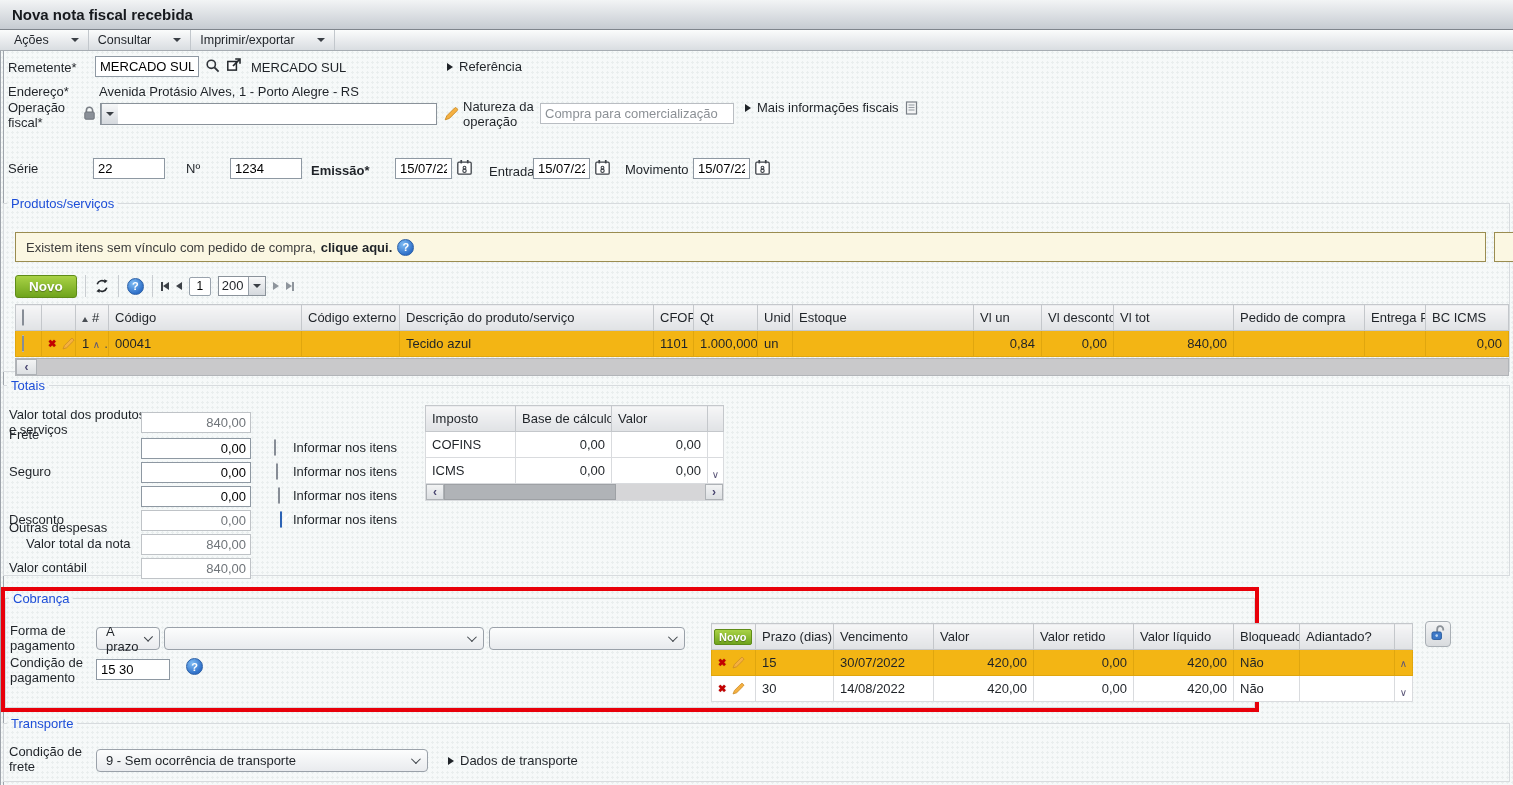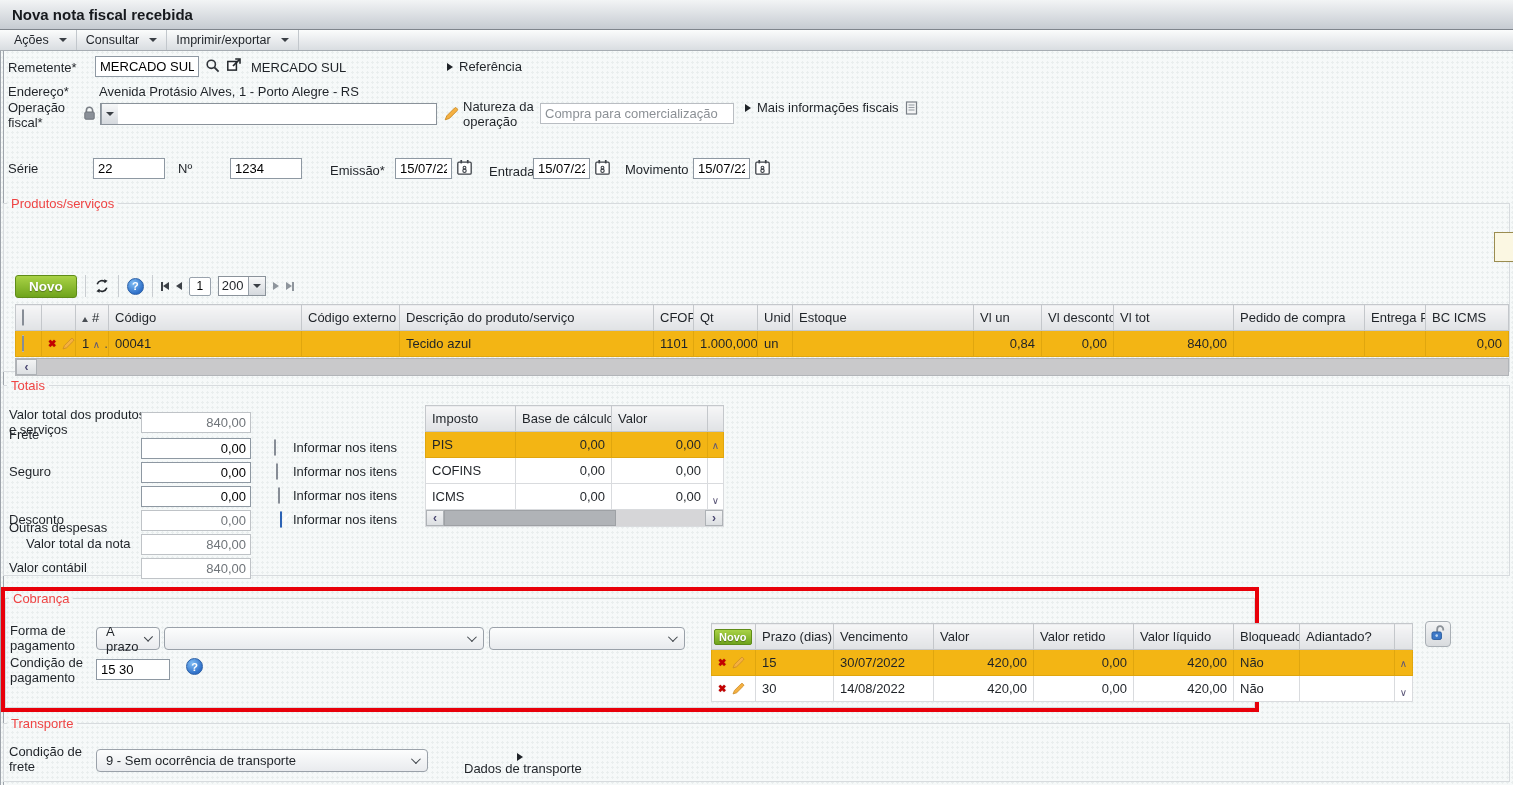--- a/index.html
+++ b/index.html
@@ -23,21 +23,21 @@
     display:flex; align-items:center; padding-left:12px;
   }
   .titlebar .title { font-size:15px; font-weight:bold; color:#16191D; }
   .menubar {
     position:absolute; left:0; top:30px; width:1513px; height:21px;
     background:linear-gradient(#FBFCFC,#D9DDE1);
     border-bottom:1px solid #A6ACB2;
     display:flex; align-items:stretch; padding-left:5px;
   }
   .menu-item {
-    display:flex; align-items:center; gap:10px; padding:0 9px;
+    display:flex; align-items:center; gap:22px; padding:0 9px;
     border-right:1px solid #C2C7CC; font-size:12.5px; color:#1F2328; cursor:default;
   }
   .tri-down-s { width:0; height:0; border-left:4px solid transparent; border-right:4px solid transparent; border-top:4px solid #3A3F45; }
 
   
   .lbl { color:#1F2328; line-height:1.15; }
   .inp {
     border:1px solid #8E98A2; background:#fff; font-family:inherit; font-size:13px;
     padding:1px 4px; height:21px;
   }
@@ -74,21 +74,21 @@
   .btn-novo {
     display:inline-flex; align-items:center; justify-content:center;
     background:linear-gradient(#A9D246,#6FA41C); border:1px solid #5F8C18; border-radius:3px;
     color:#fff; font-weight:bold; font-size:13.5px; padding:3px 13px;
     text-shadow:0 1px 1px rgba(0,0,0,.35); cursor:default;
   }
   .btn-novo.mini { font-size:11px; padding:1px 4px; border-radius:2px; }
 
   
   fieldset { border:1px solid #D7DBDE; position:absolute; }
-  fieldset legend { padding:0 4px; margin-left:3px; color:#ef4444; font-size:13px; }
+  fieldset legend { padding:0 4px; margin-left:3px; color:#1d4ed8; font-size:13px; }
 
   
   .warnbox {
     background:#FBF7E2; border:1px solid #9A8C50; color:#3C3C3C;
     display:flex; align-items:center; padding:0 10px; gap:5px;
   }
   .warnbox b { color:#1F2328; }
 
   
   table.grid { border-collapse:collapse; table-layout:fixed; background:#fff; }
@@ -218,23 +218,23 @@
           <rect x="1.5" y="1" width="10" height="12" fill="#F4F5F6" stroke="#7A8087" stroke-width="1.2"></rect>
           <line x1="3.5" y1="4" x2="9.5" y2="4" stroke="#9AA0A6" stroke-width="1.1"></line>
           <line x1="3.5" y1="6.5" x2="9.5" y2="6.5" stroke="#9AA0A6" stroke-width="1.1"></line>
           <line x1="3.5" y1="9" x2="9.5" y2="9" stroke="#9AA0A6" stroke-width="1.1"></line>
         </svg>
     </span>
   </div>
 
   <span class="abs lbl" style="left:8px; top:162px;">Série</span>
   <input class="abs inp" style="left: 93px; top: 158px; width: 72px;" value="22">
-  <span class="abs lbl" style="left:178px; top:162px;">Nº</span>
+  <span class="abs lbl" style="left:186px; top:162px;">Nº</span>
   <input class="abs inp" style="left: 230px; top: 158px; width: 72px;" value="1234">
-  <span class="abs lbl" style="left:330px; top:164px;">Emissão*</span>
+  <span class="abs lbl" style="left:311px; top:164px;font-weight:bold;">Emissão*</span>
   <input class="abs inp" style="left: 395px; top: 158px; width: 57px;" value="15/07/22">
   <span class="abs iconbtn" style="left:456px; top:159px;">
     <svg width="17" height="17" viewBox="0 0 17 17">
         <rect x="1.8" y="3.2" width="13.4" height="12" rx="1.2" fill="#fff" stroke="#3E4349" stroke-width="1.3"></rect>
         <rect x="4.4" y="1" width="1.7" height="3.4" fill="#3E4349"></rect>
         <rect x="10.9" y="1" width="1.7" height="3.4" fill="#3E4349"></rect>
         <circle cx="8.5" cy="8.7" r="1.4" fill="none" stroke="#3E4349" stroke-width="1.1"></circle>
         <circle cx="8.5" cy="11.8" r="1.7" fill="none" stroke="#3E4349" stroke-width="1.1"></circle>
       </svg>
   </span>
@@ -257,20 +257,25 @@
         <rect x="4.4" y="1" width="1.7" height="3.4" fill="#3E4349"></rect>
         <rect x="10.9" y="1" width="1.7" height="3.4" fill="#3E4349"></rect>
         <circle cx="8.5" cy="8.7" r="1.4" fill="none" stroke="#3E4349" stroke-width="1.1"></circle>
         <circle cx="8.5" cy="11.8" r="1.7" fill="none" stroke="#3E4349" stroke-width="1.1"></circle>
       </svg>
   </span>
 
   <fieldset style="left:3px; top:196px; width:1507px; height:176px;">
     <legend>Produtos/serviços</legend>
 
+    <div class="warnbox abs" style="left:11px; top:21px; width:1471px; height:30px;">
+      <span>Existem itens sem vínculo com pedido de compra,</span>
+      <b>clique aqui.</b>
+      <span class="help-ic"></span>
+    </div>
     <div class="warnbox abs" style="left:1490px; top:21px; width:15px; height:30px;"></div>
 
     <div class="toolbar abs" style="left:11px; top:61px; height:28px;">
       <button class="btn-novo">Novo</button>
       <span class="tsep"></span>
       <span class="iconbtn">
         <svg width="16" height="16" viewBox="0 0 16 16">
             <path d="M3.2 6.2 A5 5 0 0 1 11.6 4.2" fill="none" stroke="#24282D" stroke-width="1.6"></path>
             <polygon points="10.2,1.2 13.6,2.8 10.6,5.2" fill="#24282D"></polygon>
             <path d="M12.8 9.8 A5 5 0 0 1 4.4 11.8" fill="none" stroke="#24282D" stroke-width="1.6"></path>
@@ -418,26 +423,20 @@
           <col style="width:96px">
           <col style="width:16px">
         </colgroup>
       <tbody>
           <tr>
         <th style="height:23px;">Imposto</th>
         <th>Base de cálculo</th>
         <th>Valor</th>
         <th></th>
       </tr>
-      <tr class="selrow">
-        <td style="height:22px;">PIS</td>
-        <td class="num">0,00</td>
-        <td class="num">0,00</td>
-        <td style="background:#fff; border-color:#D9DBDE; text-align:center; padding:2px 1px;"><span class="i-chevU"></span></td>
-      </tr>
       <tr>
         <td style="height:22px;">COFINS</td>
         <td class="num">0,00</td>
         <td class="num">0,00</td>
         <td></td>
       </tr>
       <tr>
         <td style="height:22px;">ICMS</td>
         <td class="num">0,00</td>
         <td class="num">0,00</td>
@@ -557,19 +556,19 @@
     </fieldset>
   </div>
 
   <fieldset style="left:3px; top:716px; width:1507px; height:66px;">
     <legend>Transporte</legend>
     <span class="abs lbl" style="left:5px; top:14px; width:82px;">Condição de frete</span>
     <div class="abs nselect" style="left:92px; top:18px; width:332px;">
       <span>9 - Sem ocorrência de transporte</span>
       <span class="chev"></span>
     </div>
-    <div class="abs linkrow" style="left:460px; top:22px;flex-direction:column;">
+    <div class="abs linkrow" style="left:444px; top:22px;">
       <span class="disc"></span>
       <span>Dados de transporte</span>
     </div>
   </fieldset>
 
 </div>
 
 </body></html>

